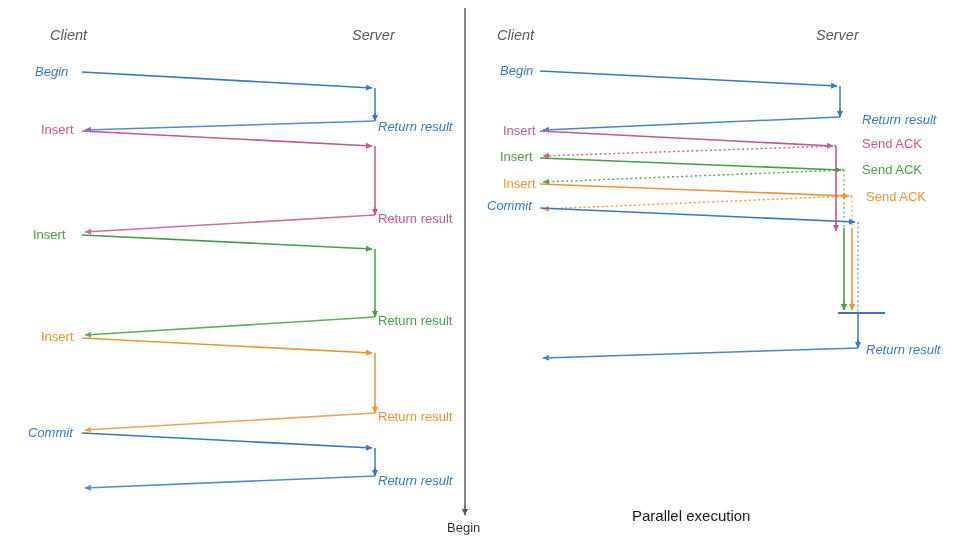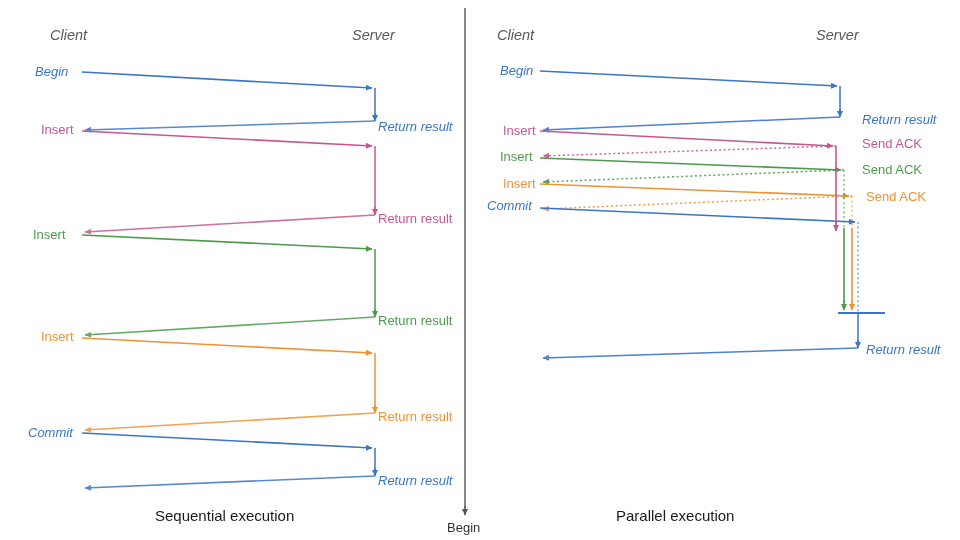--- a/index.html
+++ b/index.html
@@ -119,33 +119,32 @@
   <div class="lbl msg-label c-blue" style="left:378px;top:120px;">Return result</div>
   <div class="lbl msg-label c-pink" style="left:41px;top:123px;">Insert</div>
   <div class="lbl msg-label c-pink" style="left:378px;top:212px;">Return result</div>
   <div class="lbl msg-label c-green" style="left:33px;top:228px;">Insert</div>
   <div class="lbl msg-label c-green" style="left:378px;top:314px;">Return result</div>
   <div class="lbl msg-label c-orange" style="left:41px;top:330px;">Insert</div>
   <div class="lbl msg-label c-orange" style="left:378px;top:410px;">Return result</div>
   <div class="lbl msg-label c-blue" style="left:28px;top:426px;">Commit</div>
   <div class="lbl msg-label c-blue" style="left:378px;top:474px;">Return result</div>
 
-  <div class="lbl caption" style="left:155px;top:508px;">Sequential execution</div>
 
   <div class="lbl time-label" style="left:447px;top:521px;">Begin</div>
 
   <div class="lbl role-label" style="left:497px;top:28px;">Client</div>
   <div class="lbl role-label" style="left:816px;top:28px;">Server</div>
 
   <div class="lbl msg-label c-blue" style="left:500px;top:64px;">Begin</div>
   <div class="lbl msg-label c-blue" style="left:862px;top:113px;">Return result</div>
   <div class="lbl msg-label c-pink" style="left:503px;top:124px;">Insert</div>
   <div class="lbl msg-label c-pink" style="left:862px;top:137px;">Send ACK</div>
   <div class="lbl msg-label c-green" style="left:500px;top:150px;">Insert</div>
   <div class="lbl msg-label c-green" style="left:862px;top:163px;">Send ACK</div>
   <div class="lbl msg-label c-orange" style="left:503px;top:177px;">Insert</div>
   <div class="lbl msg-label c-orange" style="left:866px;top:190px;">Send ACK</div>
   <div class="lbl msg-label c-blue" style="left:487px;top:199px;">Commit</div>
   <div class="lbl msg-label c-blue" style="left:866px;top:343px;">Return result</div>
 
-  <div class="lbl caption" style="left:616px;top:508px;">Parallel execution</div>
+  <div class="lbl caption" style="left:632px;top:508px;">Parallel execution</div>
 
 </div>
 
 </body></html>

